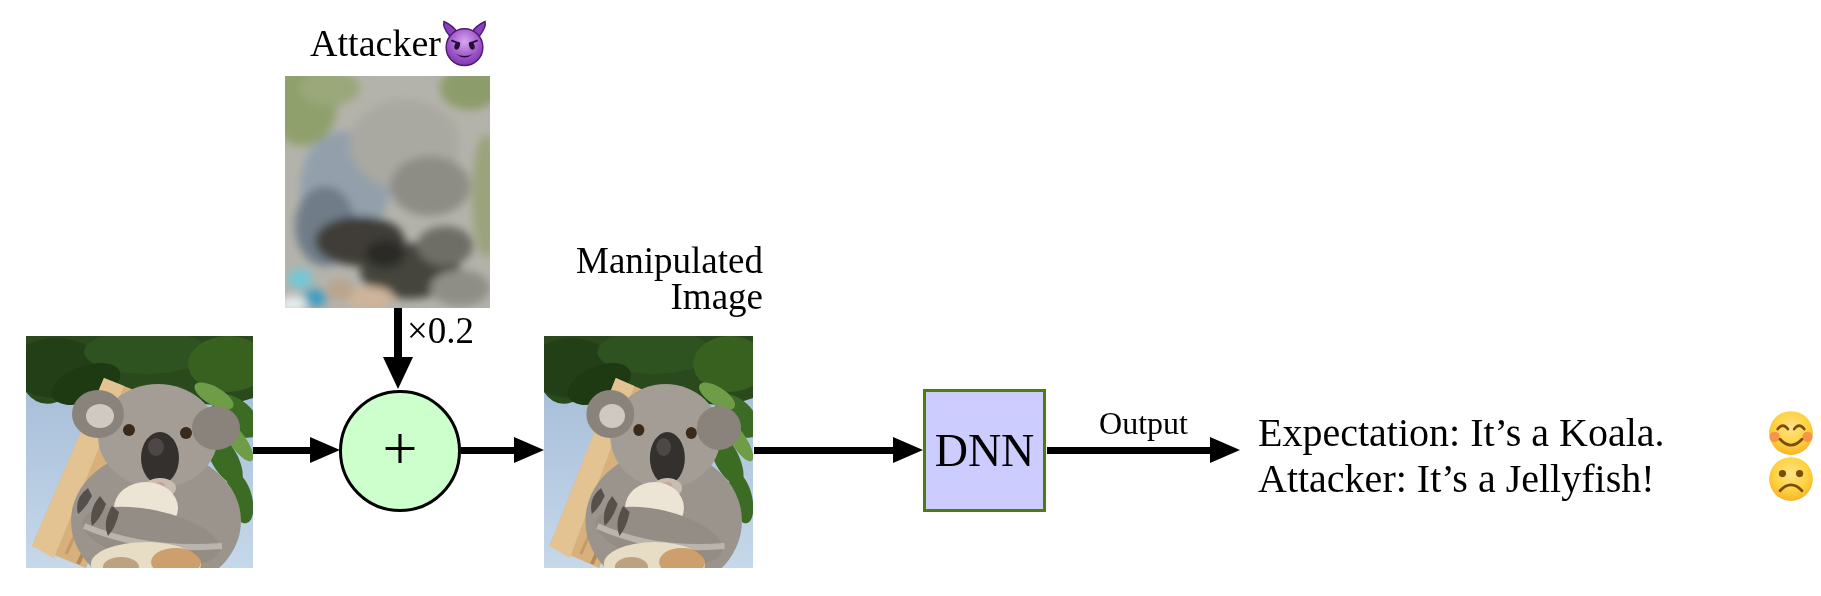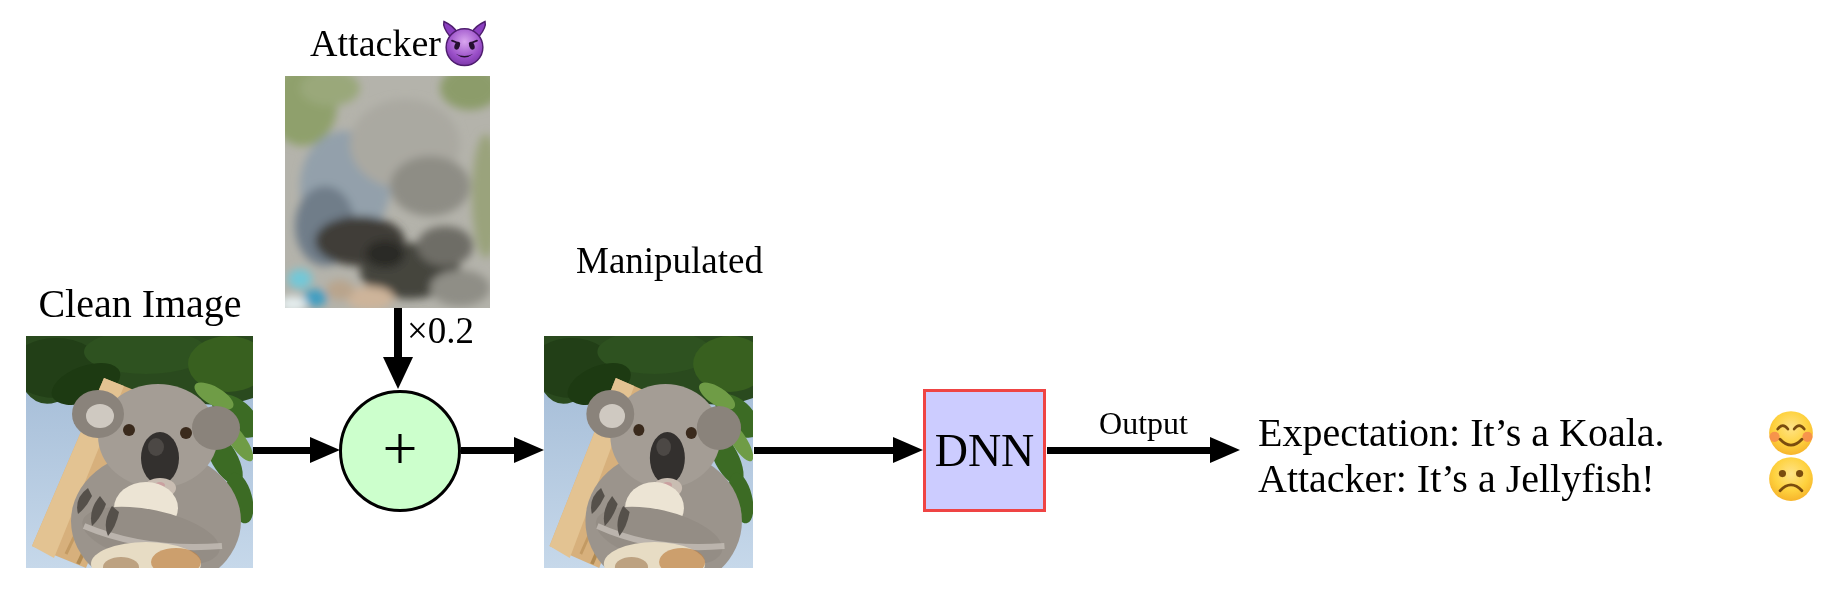--- a/index.html
+++ b/index.html
@@ -32,21 +32,21 @@
   #plus-node{
     left:339px;top:390px;width:122px;height:122px;box-sizing:border-box;
     background:#ccffcc;border:3px solid #000;border-radius:50%;
     display:flex;align-items:center;justify-content:center;
   }
   #plus-node .plus{font-size:62px;line-height:1;padding-bottom:6px;}
 
   
   #dnn-box{
     left:923px;top:389px;width:123px;height:123px;box-sizing:border-box;
-    background:#ccccff;border:3px solid #ef4444;
+    background:#ccccff;border:3px solid #4d7c0f;
     display:flex;align-items:center;justify-content:center;
   }
   #dnn-box .label{font-size:46px;line-height:1;}
 
   
   .harrow{position:absolute;height:26px;display:flex;align-items:center;}
   .harrow .shaft{flex:1;height:7px;background:#000;}
   .harrow .head{width:0;height:0;border-top:13px solid transparent;border-bottom:13px solid transparent;border-left:30px solid #000;}
   #arrow-clean{left:253px;top:437px;width:87px;}
   #arrow-plus{left:461px;top:437px;width:83px;}
@@ -191,21 +191,20 @@
         <use href="#devil"></use>
       </svg>
   </div>
 
   <div class="abs" id="noise-img">
     <svg class="fit-svg" viewBox="0 0 205 232" preserveAspectRatio="none">
         <use href="#noise"></use>
       </svg>
   </div>
 
-  <div class="abs label" id="clean-label">Clean Image</div>
   <div class="abs" id="clean-img">
     <svg class="fit-svg" viewBox="0 0 227 232" preserveAspectRatio="none">
         <use href="#koala"></use>
       </svg>
   </div>
 
   <div class="abs varrow" id="arrow-scale">
     <span class="shaft"></span>
     <span class="head"></span>
   </div>
@@ -227,20 +226,21 @@
     <span class="shaft"></span>
       <span class="head"></span>
   </div>
   <div class="abs harrow" id="arrow-output">
     <span class="shaft"></span>
       <span class="head"></span>
   </div>
 
   <div class="abs label" id="manip-label">
     <div>Manipulated</div>
+    <div>Image</div>
   </div>
   <div class="abs" id="manip-img">
     <svg class="fit-svg" viewBox="0 0 227 232" preserveAspectRatio="none">
         <use href="#koala"></use>
       </svg>
   </div>
 
   <div class="abs" id="dnn-box">
     <span class="label">DNN</span>
   </div>

